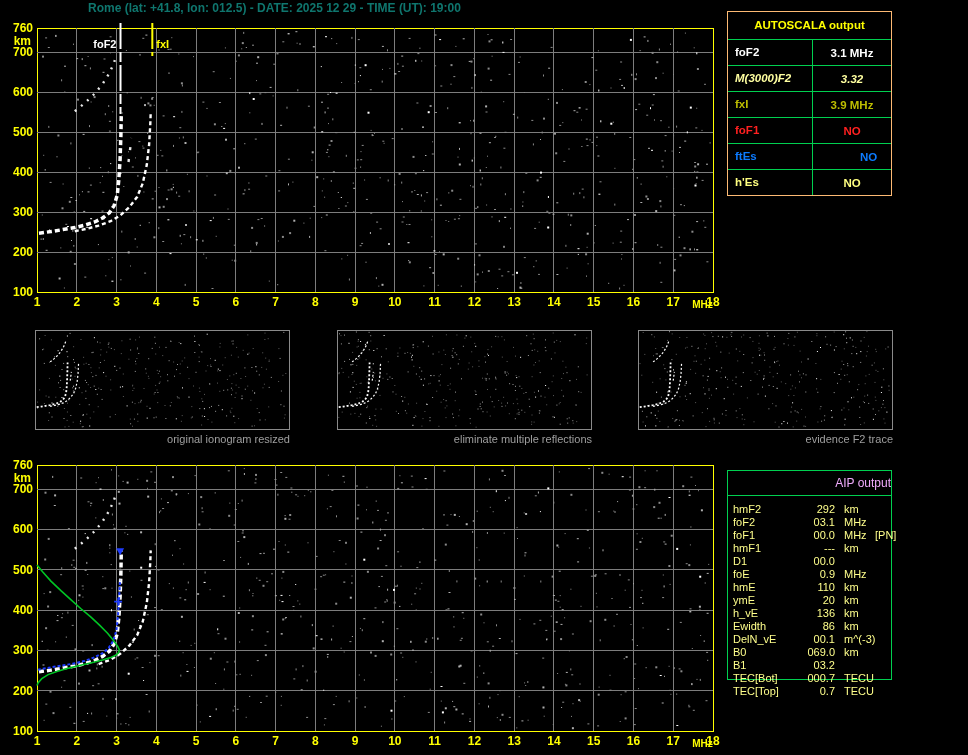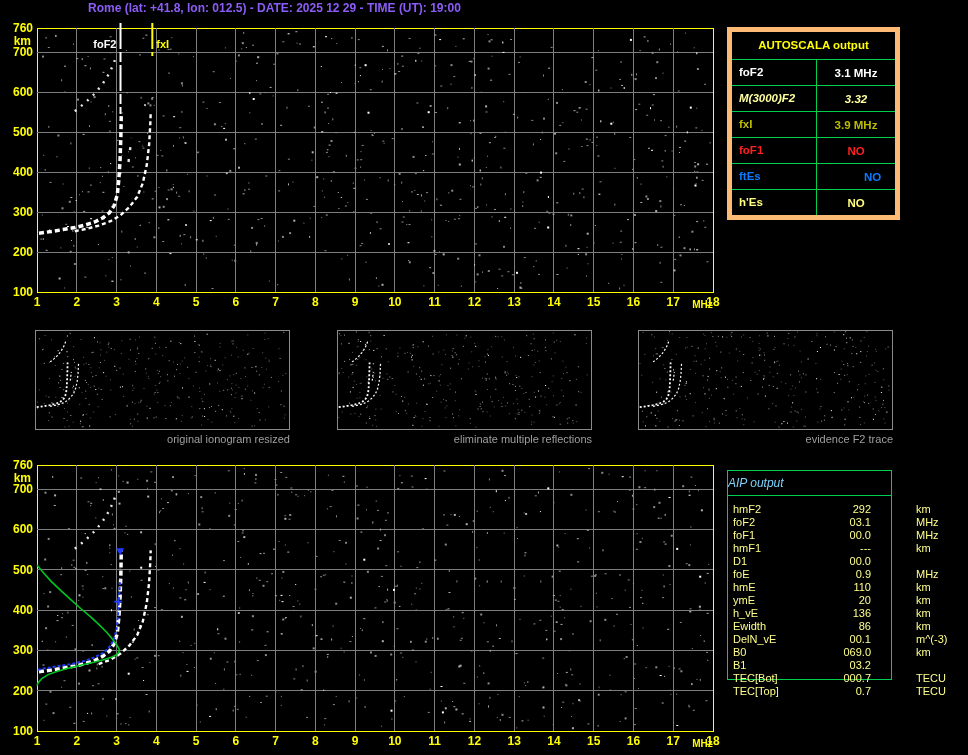--- a/index.html
+++ b/index.html
@@ -1,39 +1,39 @@
 <!DOCTYPE html>
 <html><head>
 <meta charset="utf-8">
 <style>
   html,body{margin:0;padding:0;background:#000;}
   .stage{position:relative;width:968px;height:755px;background:#000;overflow:hidden;
          font-family:"Liberation Sans",sans-serif;}
-  .title{position:absolute;left:88px;top:1px;color:#8b5cf6;font-size:12px;font-weight:bold;white-space:nowrap;}
+  .title{position:absolute;left:88px;top:1px;color:#0f766e;font-size:12px;font-weight:bold;white-space:nowrap;}
   svg{position:absolute;display:block;}
   
-  .as-table{position:absolute;left:727px;top:27px;width:163px;border:5px solid #fdba74;background:#000;}
+  .as-table{position:absolute;left:727px;top:11px;width:163px;border:1px solid #fdba74;background:#000;}
   .as-header{height:27px;line-height:27px;text-align:center;color:#ffff00;font-size:11.5px;font-weight:bold;
              border-bottom:1px solid #00d050;}
   .as-row{display:grid;grid-template-columns:85px 1fr;height:25px;align-items:center;border-bottom:1px solid #00d050;
           font-size:11.5px;font-weight:bold;}
   .as-row:last-child{border-bottom:none;}
   .as-row .lbl{padding-left:7px;border-right:1px solid #00d050;height:25px;line-height:25px;white-space:nowrap;}
   .as-row .val{text-align:center;}
   
   .thumb{position:absolute;top:330px;width:253px;height:98px;border:1px solid #8a8a8a;background:#000;}
   .thumb svg{left:0;top:0;}
   .thumb-caption{position:absolute;top:433px;width:255px;text-align:right;color:#9f9f9f;font-size:11px;}
   
   .aip-box{position:absolute;left:727px;top:470px;width:163px;height:208px;border:1px solid #00d050;}
-  .aip-header{height:24px;line-height:24px;text-align:left;color:#7dd3fc;font-size:12px;
-              border-bottom:1px solid #00d050;font-style:italic;}
+  .aip-header{height:24px;line-height:24px;text-align:right;color:#f0abfc;font-size:12px;
+              border-bottom:1px solid #00d050;}
   .aip-rows{position:absolute;left:733px;top:503px;width:175px;}
   .aip-row{display:grid;grid-template-columns:58px 44px 34px 1fr;height:13px;line-height:13px;
-           color:#ffff8c;font-size:11px;white-space:nowrap;gap:36px;}
+           color:#ffff8c;font-size:11px;white-space:nowrap;}
   .aip-row .v{text-align:right;}
   .aip-row .u{padding-left:9px;}
   .aip-row .x{padding-left:6px;}
 </style>
 </head>
 <body>
 
 <div class="stage">
   <div class="title">Rome (lat: +41.8, lon: 012.5) - DATE: 2025 12 29 - TIME (UT): 19:00</div>
 

